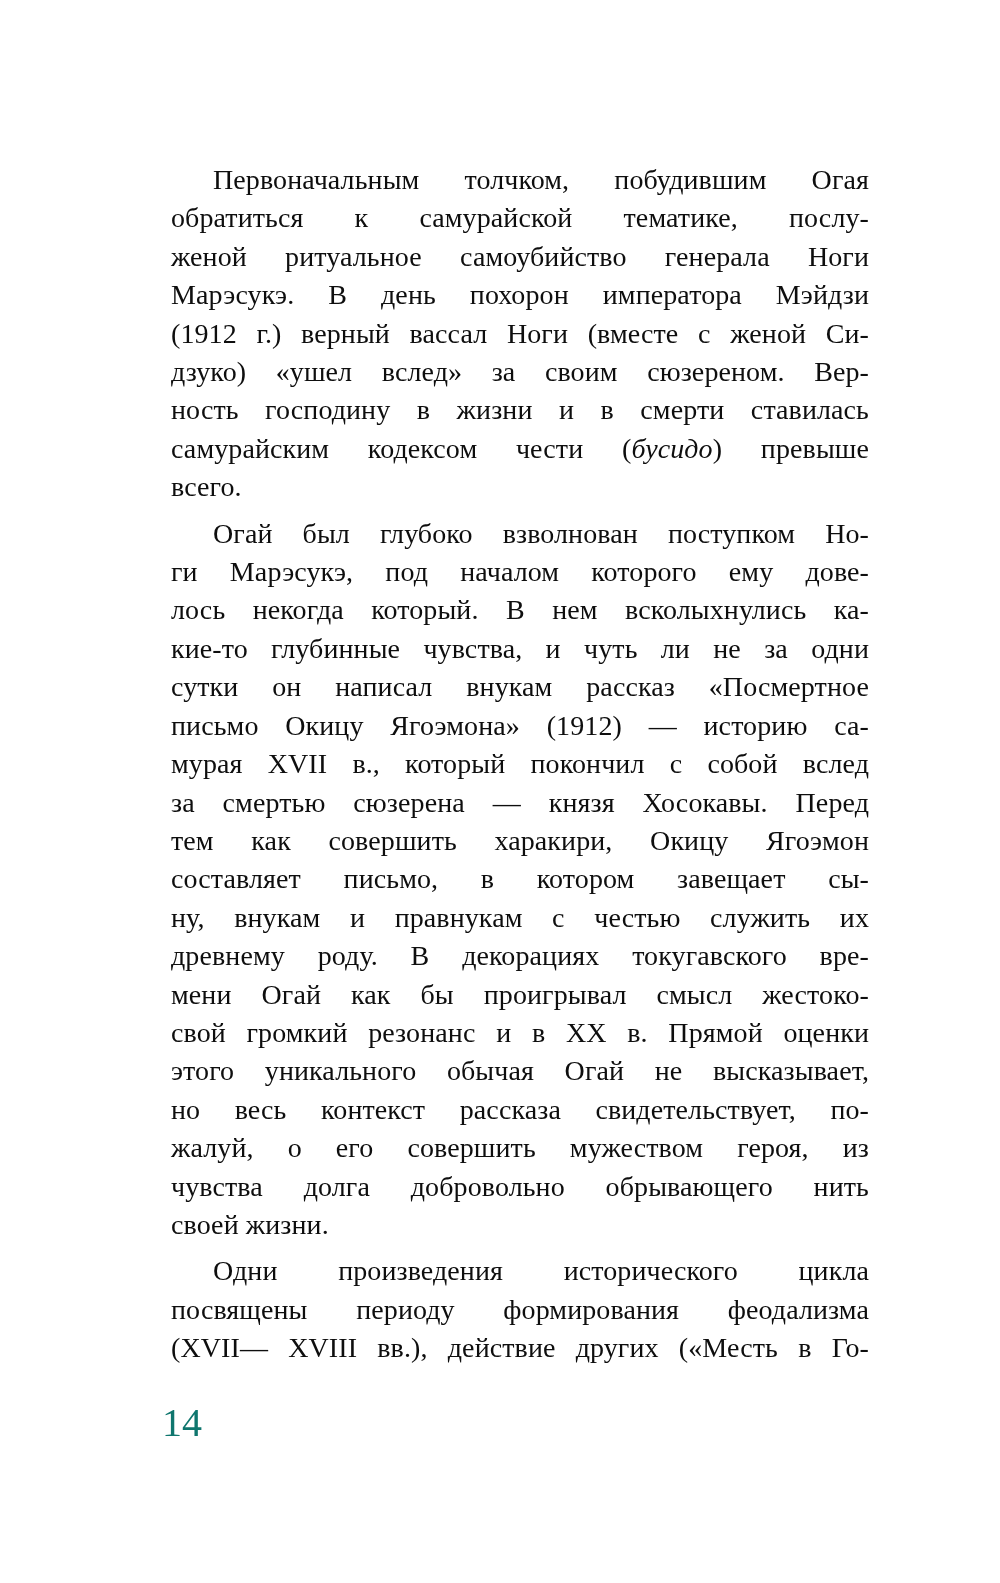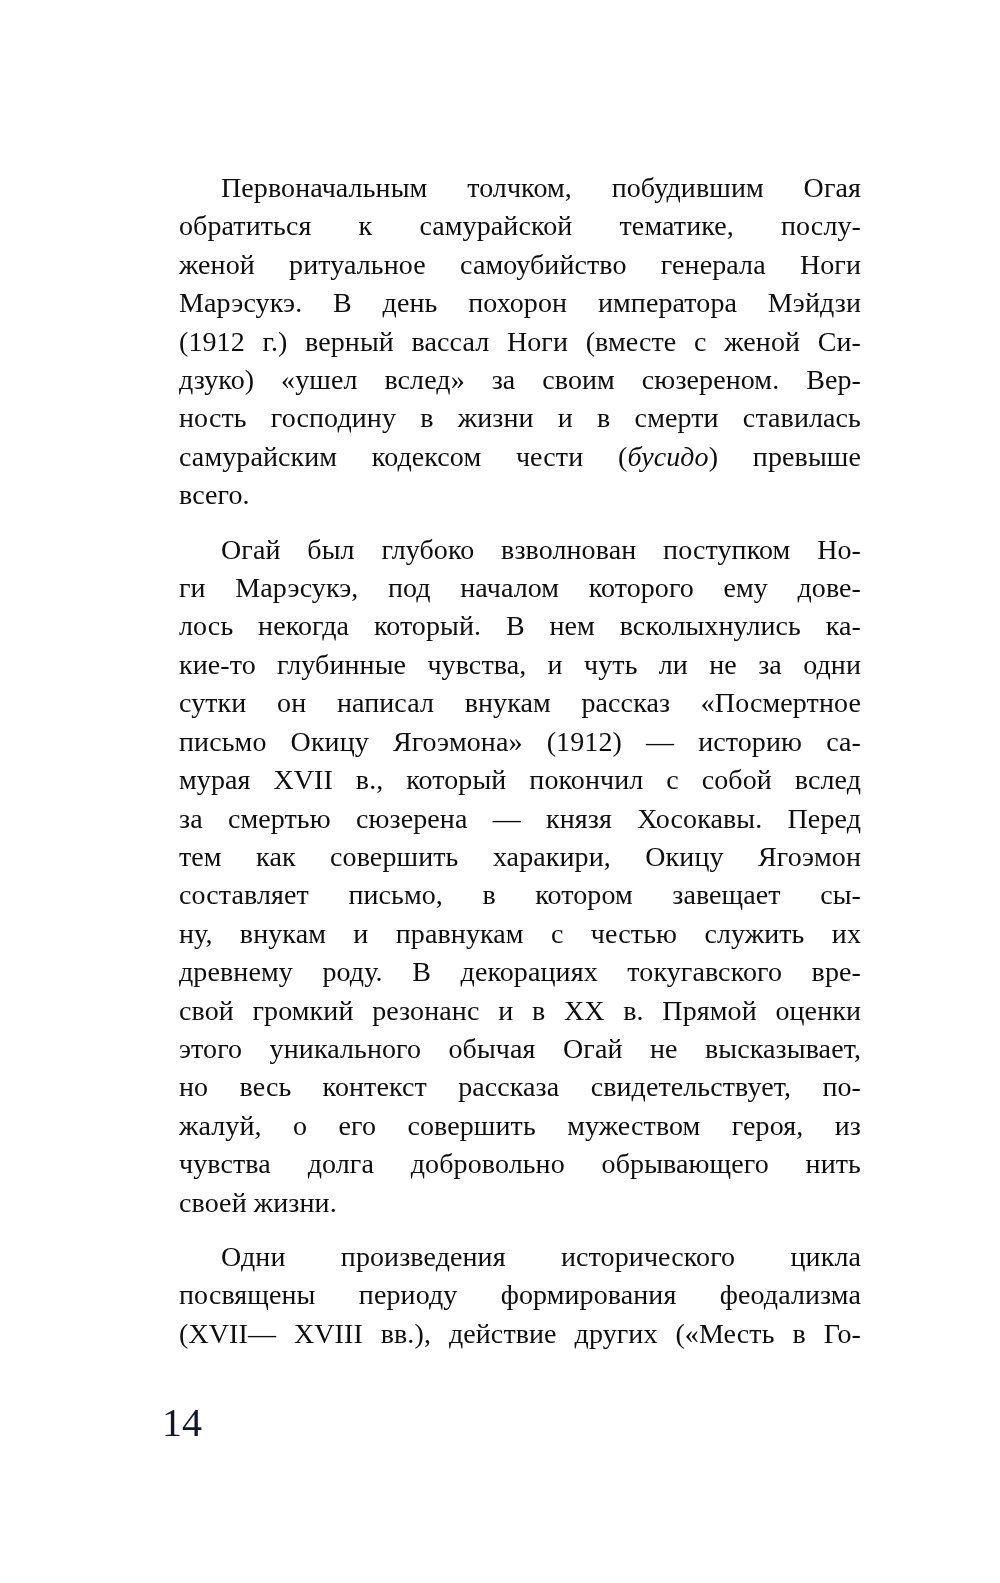--- a/index.html
+++ b/index.html
@@ -23,21 +23,21 @@
   .text-block {
     position: absolute;
     left: 163px;
     top: 153px;
     width: 714px;
     font-size: 28px;
     line-height: 38.4px;
     letter-spacing: 0.1px;
   }
   .paragraph {
-    margin: 16px;
+    margin: 8px;
     padding: 0;
   }
   .line {
     text-align: justify;
     text-align-last: justify;
     -moz-text-align-last: justify;
   }
   .line.indent {
     text-indent: 42px;
   }
@@ -46,21 +46,21 @@
     text-align-last: left;
     font-family: Liberation Serif, serif;
     -moz-text-align-last: left;
   }
   .page-number {
     position: absolute;
     left: 162px;
     top: 1401px;
     font-size: 40px;
     line-height: 1.1;
-    color: #0f172a;
+    color: #0f766e;
   }
 </style>
 </head>
 <body>
 
 <div class="page">
   <div class="text-block">
       <div class="paragraph">
         <div class="line indent">Первоначальным толчком, побудившим Огая</div>
         <div class="line">обратиться к самурайской тематике, послу-</div>
@@ -78,20 +78,21 @@
         <div class="line">лось некогда который. В нем всколыхнулись ка-</div>
         <div class="line">кие-то глубинные чувства, и чуть ли не за одни</div>
         <div class="line">сутки он написал внукам рассказ «Посмертное</div>
         <div class="line">письмо Окицу Ягоэмона» (1912) — историю са-</div>
         <div class="line">мурая XVII в., который покончил с собой вслед</div>
         <div class="line">за смертью сюзерена — князя Хосокавы. Перед</div>
         <div class="line">тем как совершить харакири, Окицу Ягоэмон</div>
         <div class="line">составляет письмо, в котором завещает сы-</div>
         <div class="line">ну, внукам и правнукам с честью служить их</div>
         <div class="line">древнему роду. В декорациях токугавского вре-</div>
+        <div class="line">мени Огай как бы проигрывал смысл жестоко-</div>
         <div class="line">свой громкий резонанс и в XX в. Прямой оценки</div>
         <div class="line">этого уникального обычая Огай не высказывает,</div>
         <div class="line">но весь контекст рассказа свидетельствует, по-</div>
         <div class="line">жалуй, о его совершить мужеством героя, из</div>
         <div class="line">чувства долга добровольно обрывающего нить</div>
         <div class="line para-end">своей жизни.</div>
       </div>
       <div class="paragraph">
         <div class="line indent">Одни произведения исторического цикла</div>
         <div class="line">посвящены периоду формирования феодализма</div>

